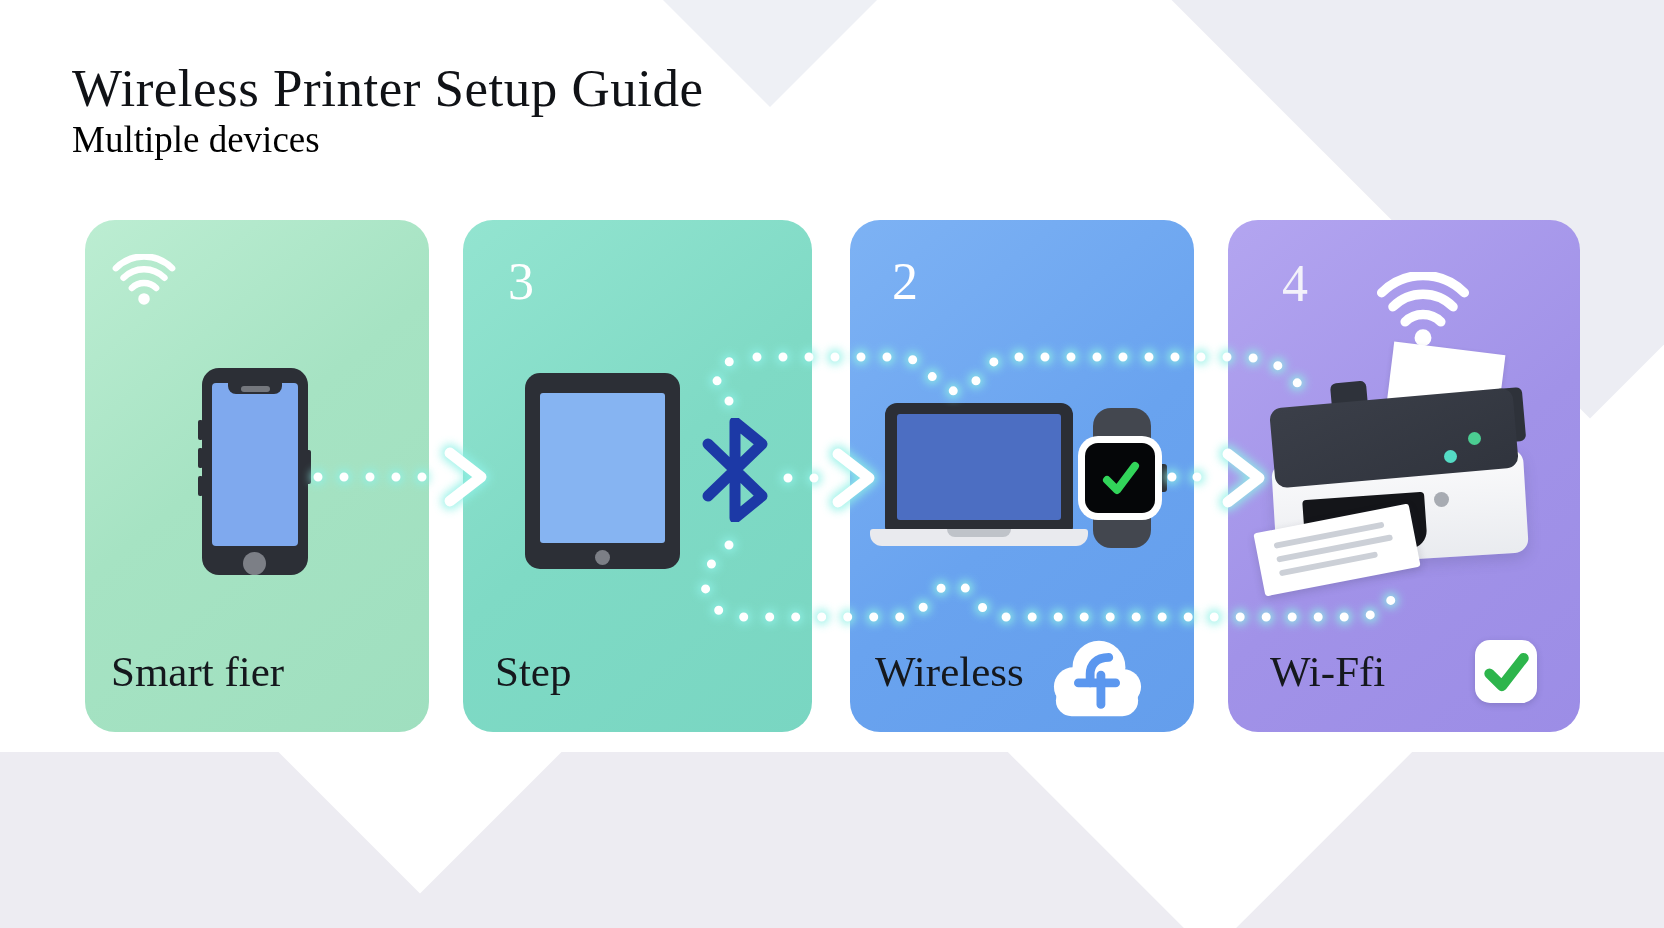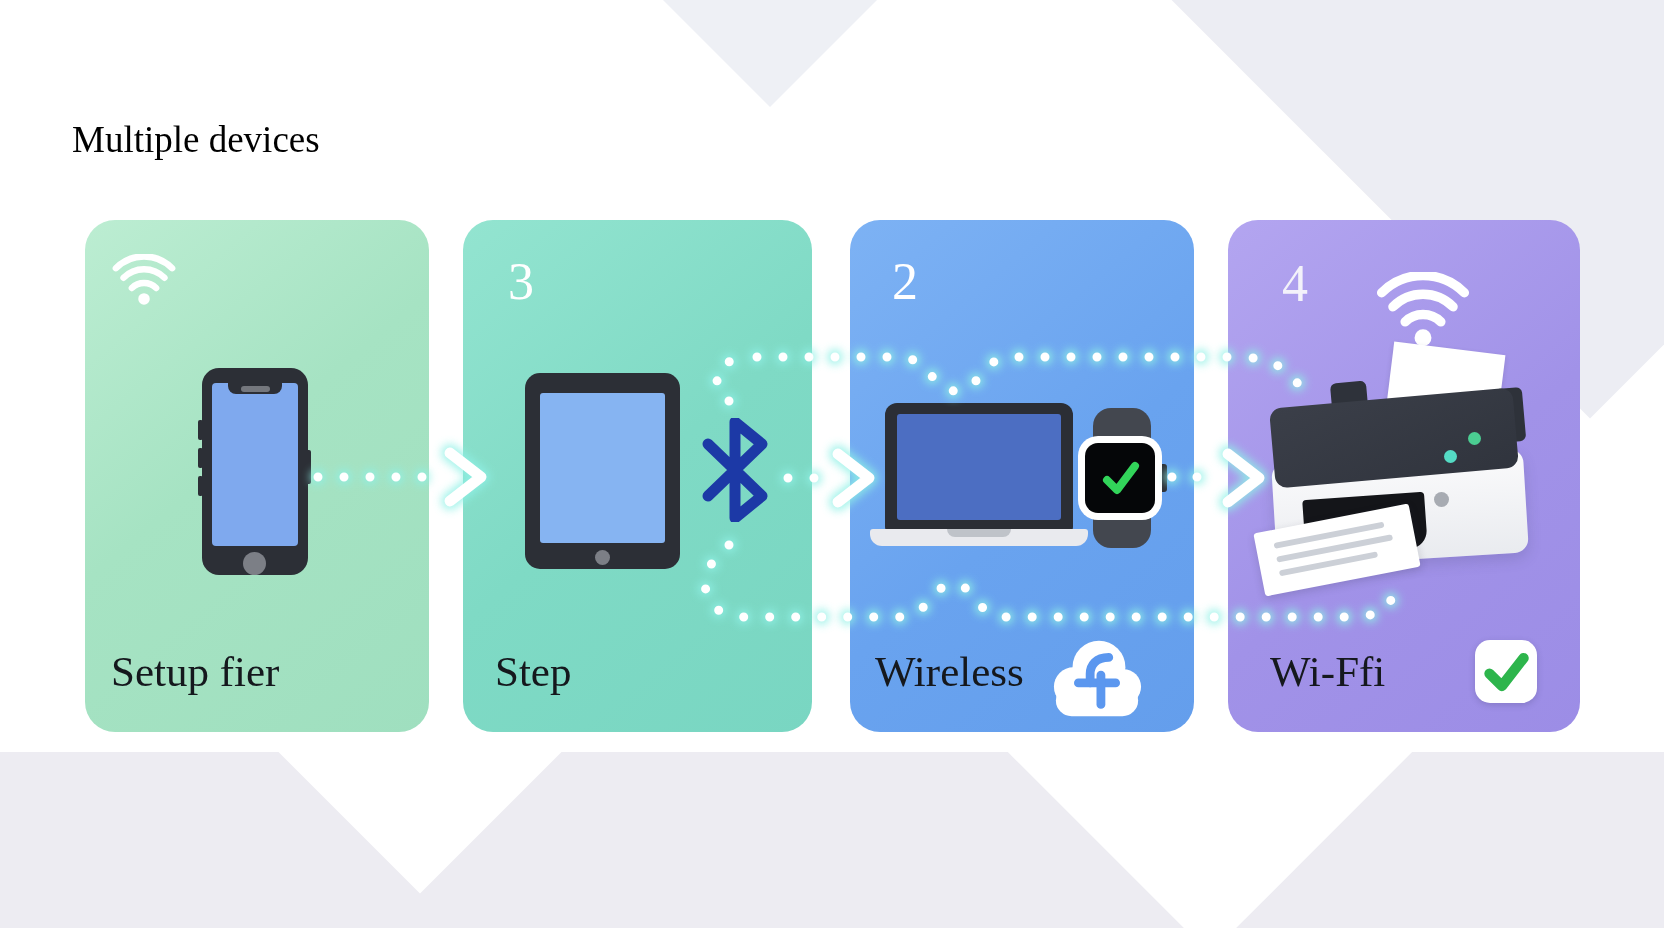--- a/index.html
+++ b/index.html
@@ -58,41 +58,42 @@
 <body>
 
 <div class="canvas">
 
   <div class="bgshape diamond" style="left:560px;top:-400px;width:420px;height:420px;background:#eef0f5;"></div>
   <div class="bgshape diamond" style="left:1280px;top:-330px;width:620px;height:620px;background:#ecedf3;"></div>
   <div class="bgshape" style="left:0;top:752px;width:1664px;height:176px;background:#edecf2;"></div>
   <div class="bgshape diamond" style="left:315px;top:640px;width:210px;height:210px;background:#ffffff;"></div>
   <div class="bgshape diamond" style="left:1060px;top:592px;width:300px;height:300px;background:#ffffff;"></div>
 
+  <div class="title">Wireless Printer Setup Guide</div>
   <div class="subtitle">Multiple devices</div>
 
   <div class="card c1">
     <svg class="abs" style="left:27px;top:34px;" width="64" height="54" viewBox="0 0 100 84">
       <g stroke="#ffffff" stroke-width="10" fill="none" stroke-linecap="round">
         <path d="M31 53 A27 27 0 0 1 69 53"></path>
         <path d="M18 37 A45 45 0 0 1 82 37"></path>
         <path d="M6 22 A62 62 0 0 1 94 22"></path>
       </g>
       <circle cx="50" cy="70" r="9" fill="#ffffff"></circle>
     </svg>
     <div class="abs nub" style="left:113px;top:200px;width:5px;height:20px;"></div>
     <div class="abs nub" style="left:113px;top:228px;width:5px;height:20px;"></div>
     <div class="abs nub" style="left:113px;top:256px;width:5px;height:20px;"></div>
     <div class="abs nub" style="left:221px;top:230px;width:5px;height:34px;"></div>
     <div class="abs phone-body"></div>
     <div class="abs phone-screen"></div>
     <div class="abs phone-notch"></div>
     <div class="abs phone-speaker"></div>
     <div class="abs phone-home"></div>
-    <div class="label">Setup fier</div>
+    <div class="label">Smart fier</div>
   </div>
 
   <div class="card c2">
     <div class="num" style="left:45px;top:36px;">3</div>
     <div class="abs tab-body"></div>
     <div class="abs tab-screen"></div>
     <div class="abs tab-home"></div>
     <div class="label" style="left:32px;text-align:center;">Step</div>
   </div>
 

